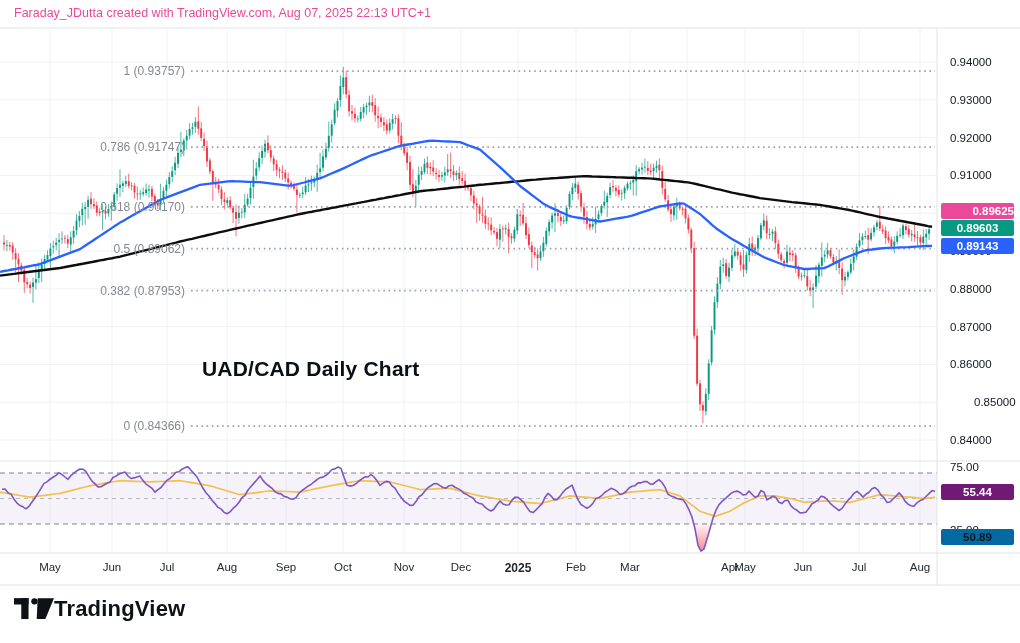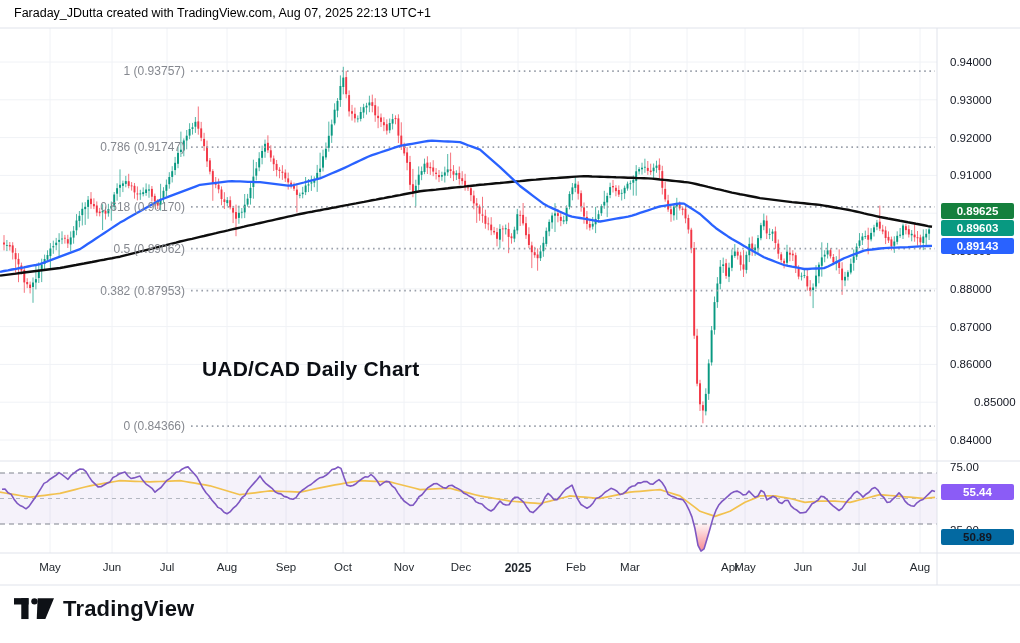--- a/index.html
+++ b/index.html
@@ -1,29 +1,29 @@
 <!DOCTYPE html>
 <html><head>
 <meta charset="utf-8">
 <style>
   html,body{margin:0;padding:0;background:#ffffff;}
   body{width:1020px;height:643px;position:relative;overflow:hidden;
        font-family:"Liberation Sans",sans-serif;color:#131722;}
   .abs{position:absolute;}
-  #attribution{left:14px;top:6px;font-size:12.5px;color:#000000;white-space:nowrap;}
+  #attribution{left:14px;top:6px;font-size:12.5px;color:#ec4899;white-space:nowrap;}
   #chart-svg{left:0;top:0;}
   #chart-title{left:202px;top:357px;font-size:21px;font-weight:700;color:#0b0e14;letter-spacing:.2px;}
   #fib-labels .fib-lab{position:absolute;right:0;font-size:12px;color:#85888f;white-space:nowrap;transform:translateY(-50%);}
   #fib-labels{left:0;top:0;width:185px;height:631px;}
   .pr-lab{position:absolute;left:950px;font-size:11.5px;color:#131722;transform:translateY(-50%);}
   .badge{position:absolute;left:941px;width:73px;height:16px;line-height:16px;text-align:center;
          font-size:11.5px;font-weight:700;border-radius:2px;transform:translateY(-50%);}
   .t-lab{position:absolute;top:561px;font-size:11.5px;color:#24292f;transform:translateX(-50%);}
   .t-lab.bold{font-weight:700;font-size:12px;text-align:right;}
-  #logo{left:14px;top:596px;display:flex;align-items:center;gap:9px;}
+  #logo{left:14px;top:596px;display:flex;align-items:center;}
   #logo-text{font-size:22px;font-weight:800;color:#0e1116;letter-spacing:.2px;}
 </style>
 </head>
 <body>
 
 <svg id="chart-svg" class="abs" width="1020" height="643" viewBox="0 0 1020 643">
     <g>
       <line x1="0" y1="62.0" x2="937" y2="62.0" stroke="#f0f2f6" stroke-width="1"></line>
       <line x1="0" y1="99.8" x2="937" y2="99.8" stroke="#f0f2f6" stroke-width="1"></line>
       <line x1="0" y1="137.6" x2="937" y2="137.6" stroke="#f0f2f6" stroke-width="1"></line>
@@ -768,24 +768,24 @@
     <div class="t-lab bold" style="left: 518px;">2025</div>
     <div class="t-lab" style="left: 576px;">Feb</div>
     <div class="t-lab" style="left: 630px;">Mar</div>
     <div class="t-lab" style="left: 714px; margin-left: 16px;">Apr</div>
     <div class="t-lab" style="left: 745px;">May</div>
     <div class="t-lab" style="left: 803px;">Jun</div>
     <div class="t-lab" style="left: 859px;">Jul</div>
     <div class="t-lab" style="left: 920px;">Aug</div>
   </div>
 
-<div class="badge" id="badge-0" style="top: 211.207px; background: #15803d; color: rgb(255, 255, 255);">0.89625</div>
+<div class="badge" id="badge-0" style="top: 211.207px; background: #ec4899; color: rgb(255, 255, 255); text-align: right;">0.89625</div>
 <div class="badge" id="badge-1" style="top: 228.207px; background: rgb(8, 153, 129); color: rgb(255, 255, 255);">0.89603</div>
 <div class="badge" id="badge-2" style="top: 245.595px; background: rgb(41, 98, 255); color: rgb(255, 255, 255);">0.89143</div>
-<div class="badge" id="rbadge-0" style="top: 491.564px; background: #8b5cf6; color: rgb(255, 255, 255);">55.44</div>
+<div class="badge" id="rbadge-0" style="top: 491.564px; background: #701a75; color: rgb(255, 255, 255);">55.44</div>
 <div class="badge" id="rbadge-1" style="top: 508.564px; background: #0369a1; color: rgb(19, 23, 34); margin-top: 28px;">50.89</div>
 
 <div id="logo" class="abs">
   <svg width="40" height="23" viewBox="0 0 44 25">
     <rect x="0" y="0" width="16" height="7" fill="#0e1116"></rect>
     <rect x="8" y="0" width="8" height="23" fill="#0e1116"></rect>
     <circle cx="22.5" cy="3.5" r="3.5" fill="#0e1116"></circle>
     <polygon points="26,0 44,0 34.5,23 25,23" fill="#0e1116"></polygon>
   </svg>
   <span id="logo-text">TradingView</span>

